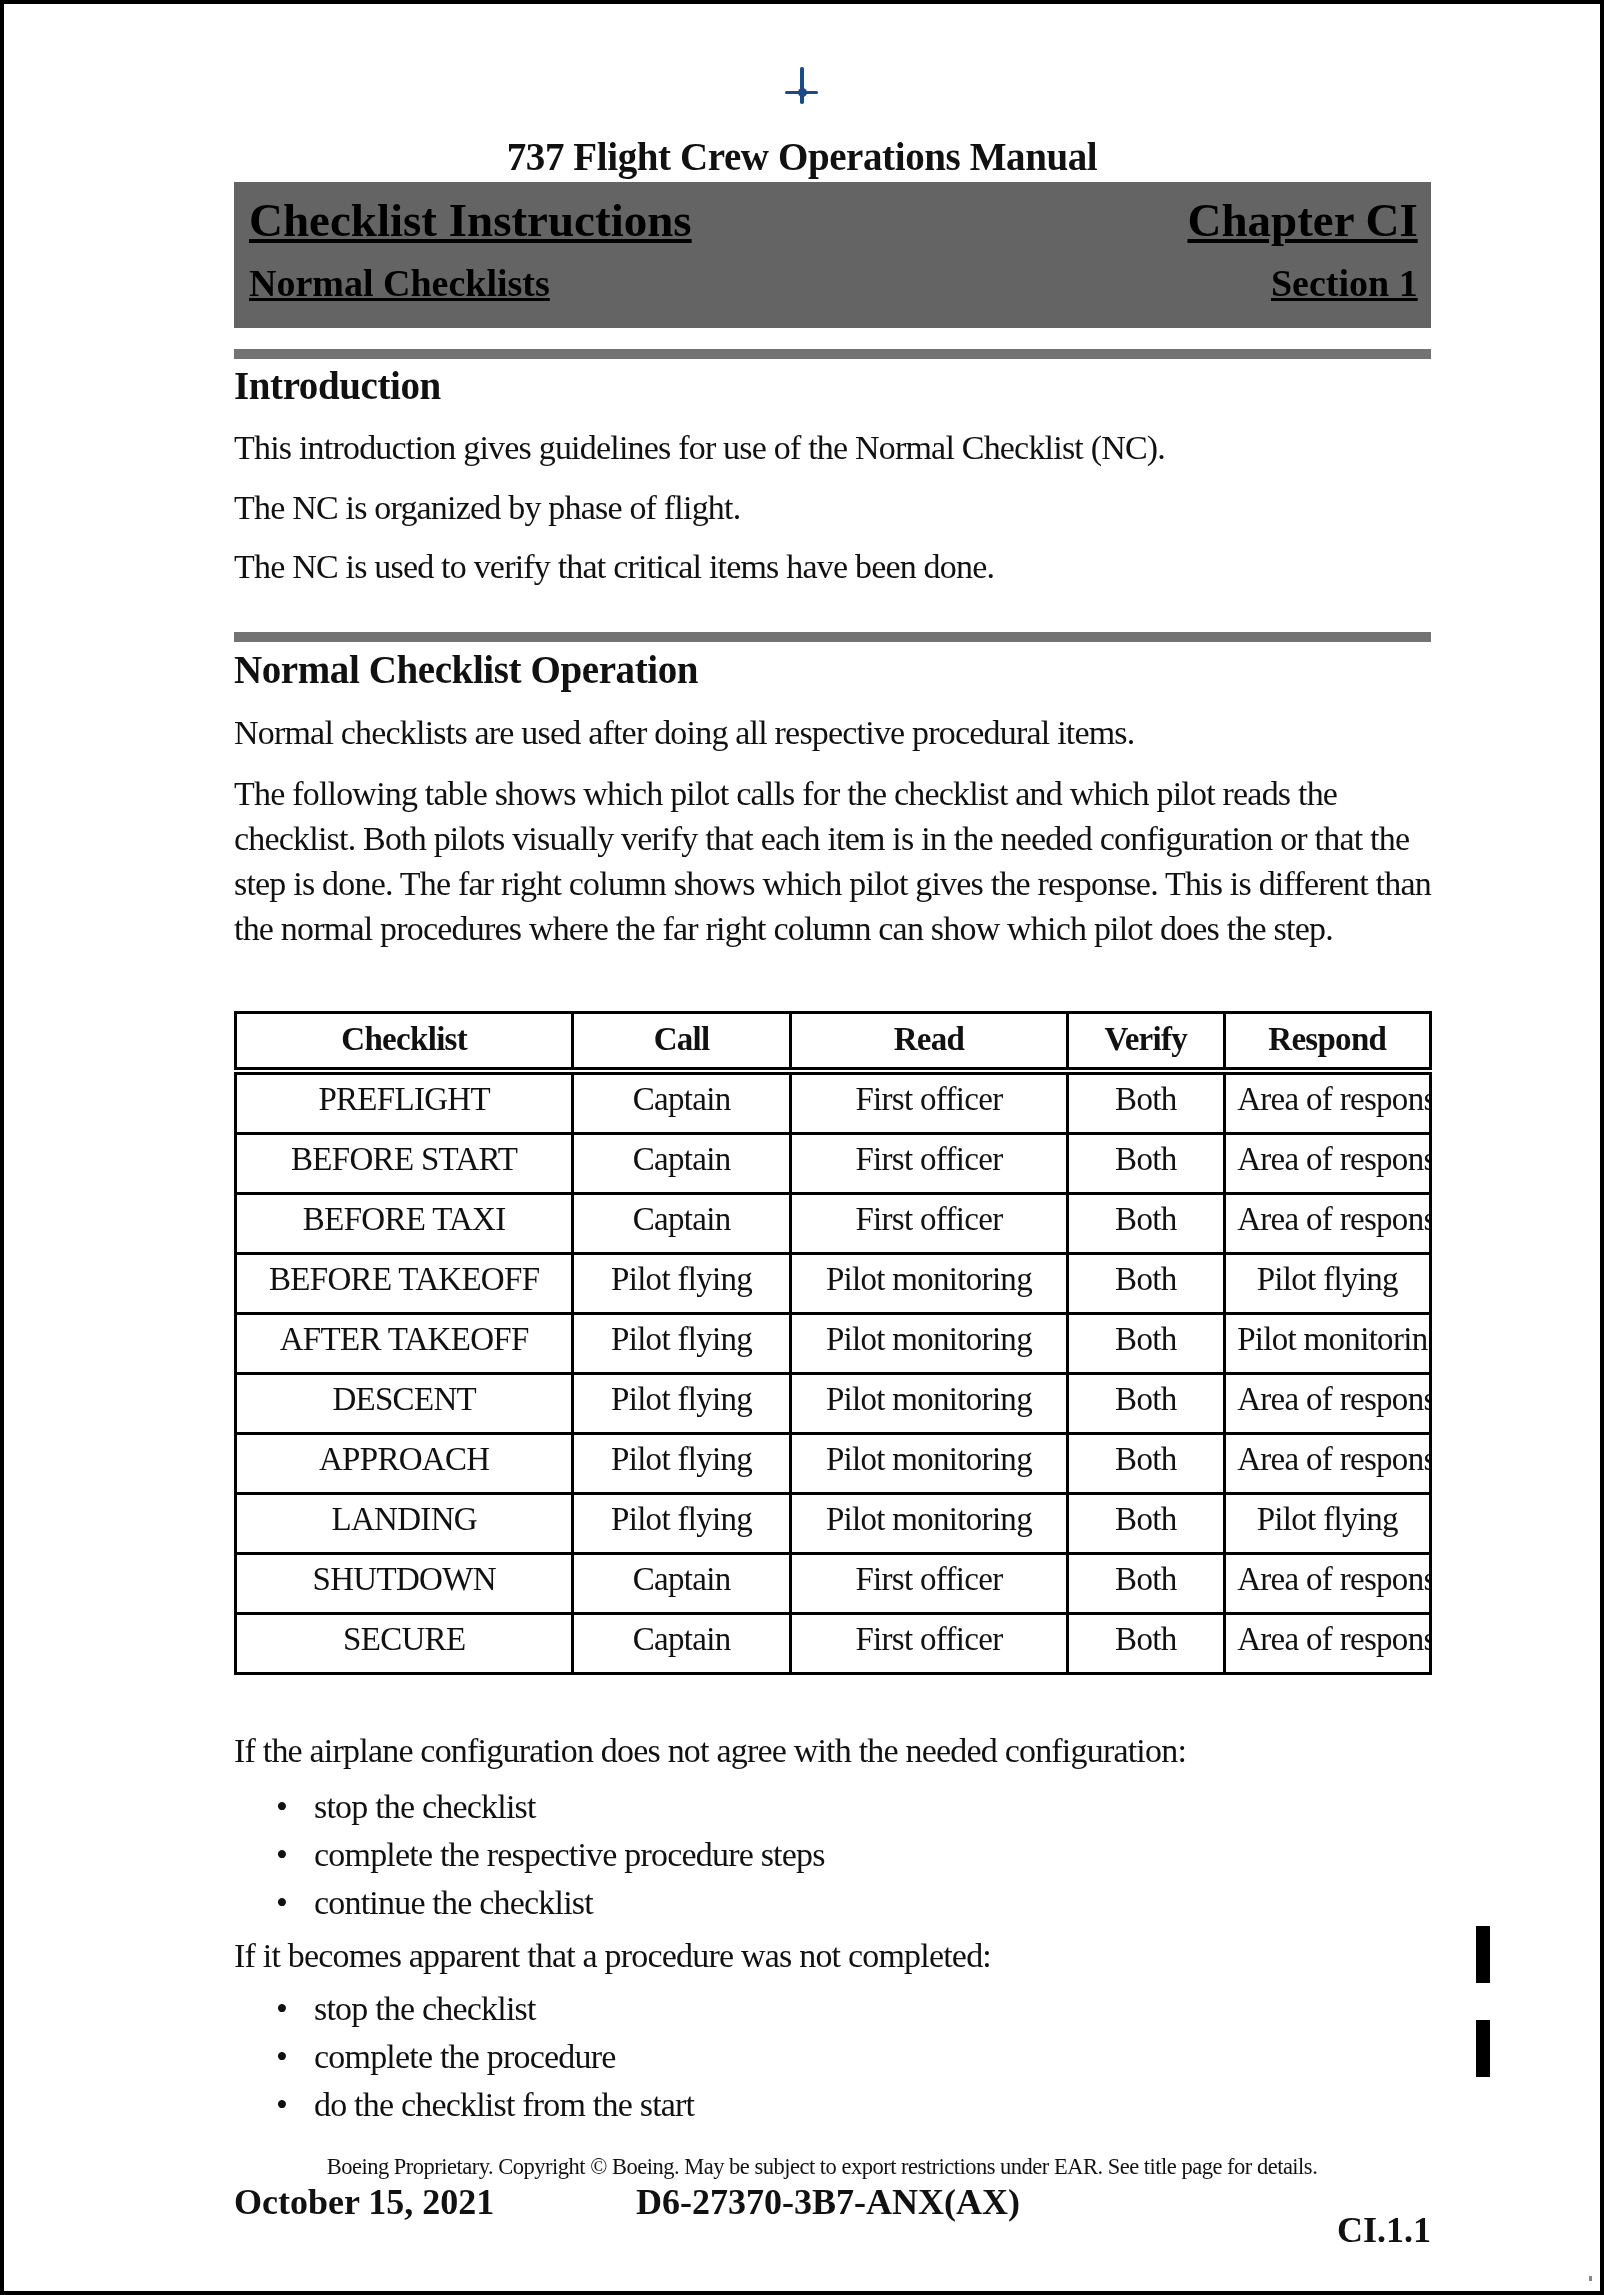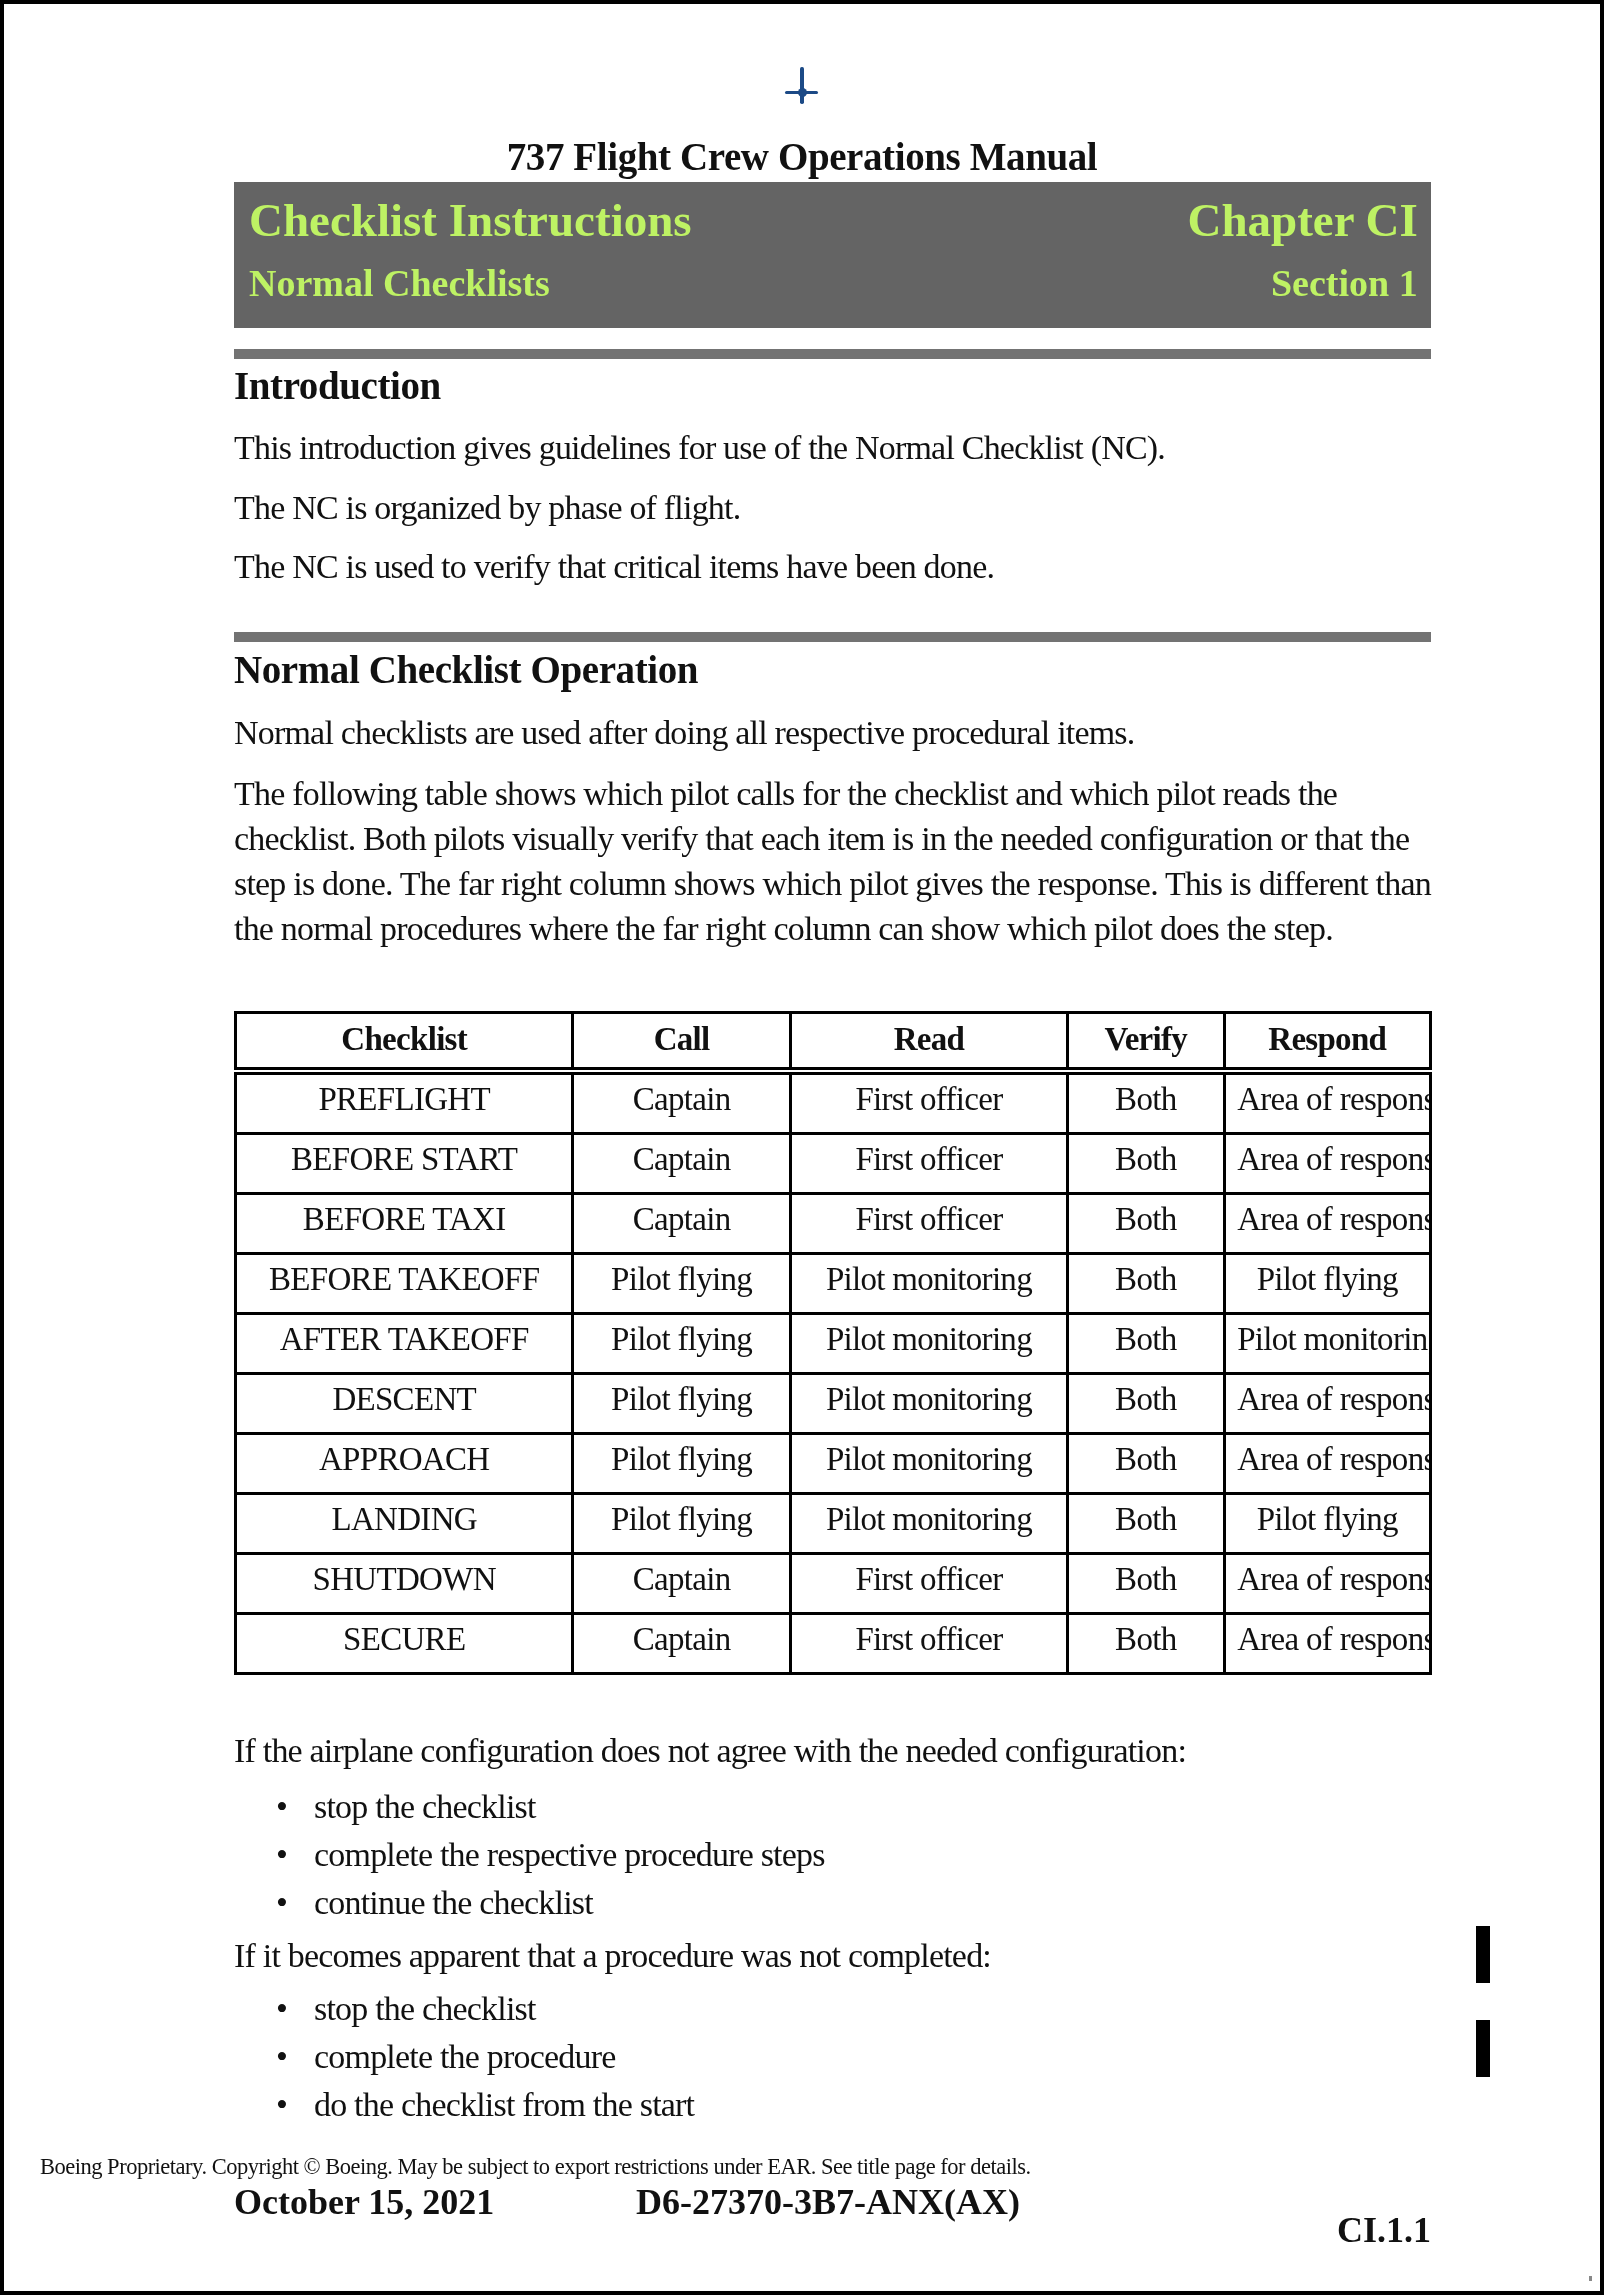--- a/index.html
+++ b/index.html
@@ -25,21 +25,21 @@
   }
   .manual-title {
     left: 0; width: 1604px; top: 138px; text-align: center;
     font-weight: bold; font-size: 39px; line-height: 37px; letter-spacing: -0.4px;
   }
 
   
   .chapter-bar {
     left: 234px; top: 182px; width: 1197px; height: 146px; background: #646464; color: #fff;
   }
-  .chapter-bar .t { position: absolute; font-weight: bold; color: #bef264; }
+  .chapter-bar .t { position: absolute; font-weight: bold; color: #000000; text-decoration: underline; }
   .chapter-bar .title { left: 15px; top: 11.7px; font-size: 47px; line-height: 53px; }
   .chapter-bar .chapter { right: 13.3px; top: 11.7px; font-size: 47px; line-height: 53px; }
   .chapter-bar .sub { left: 15px; top: 78px; font-size: 38px; line-height: 47px; }
   .chapter-bar .section { right: 13.3px; top: 78px; font-size: 38px; line-height: 47px; }
 
   .rule { left: 234px; width: 1197px; height: 10px; background: #737373; }
 
   .heading { left: 234px; font-weight: bold; font-size: 39px; line-height: 47px; letter-spacing: -0.4px; }
   .para { left: 234px; width: 1201px; font-size: 34px; line-height: 45px; letter-spacing: -0.8px; }
   .para.multi { line-height: 45px; }
@@ -59,21 +59,21 @@
   .cl-table .c2 { width: 191px; }
   .cl-table .c3 { width: 251px; }
   .cl-table .c4 { width: 130px; }
 
   .bullets { left: 234px; margin: 0; padding: 0; list-style: none; font-size: 34px; line-height: 48px; letter-spacing: -0.8px; }
   .bullets li { position: relative; padding-left: 80px; }
   .bullets li .b { position: absolute; left: 42px; top: 0; }
 
   .change-bar { left: 1476px; width: 14px; background: #000; }
 
-  .copyright { left: 0; width: 1604px; top: 2153px; text-align: left; font-size: 22.5px; line-height: 27px; letter-spacing: -0.5px; padding-left: 40px; box-sizing: border-box; }
+  .copyright { left: 0; width: 1604px; top: 2153px; text-align: center; font-size: 22.5px; line-height: 27px; letter-spacing: -0.5px; padding-left: 40px; box-sizing: border-box; }
   .footer-row { left: 234px; width: 1197px; top: 2181px; font-weight: bold; font-size: 36px; line-height: 42px; }
   .footer-row .date { position: absolute; left: 0; top: 0; }
   .footer-row .doc { position: absolute; left: 402px; top: 0; }
   .footer-row .page { position: absolute; right: 0; top: 0; margin-top: 28px; }
 
   .corner-mark { left: 1589px; top: 2276px; width: 2.5px; height: 5px; background: #888; }
 </style>
 </head>
 <body>
 

